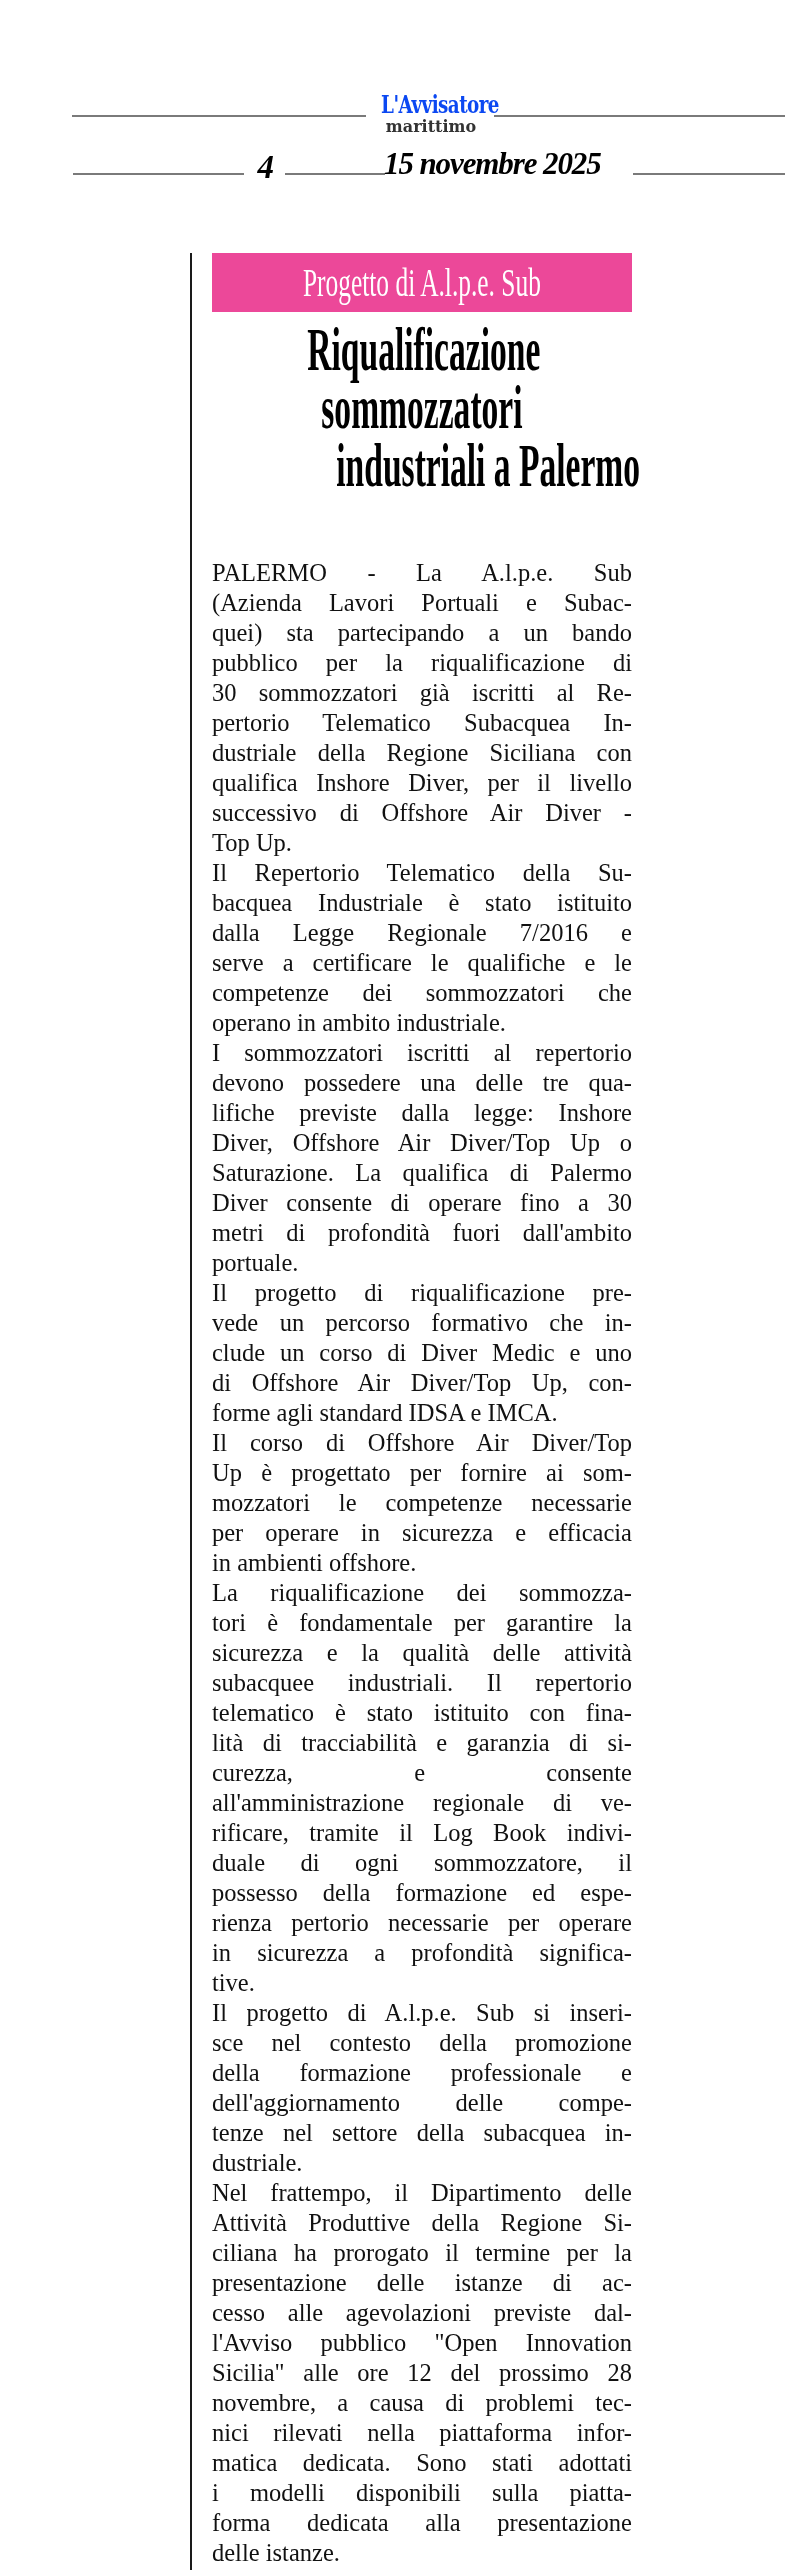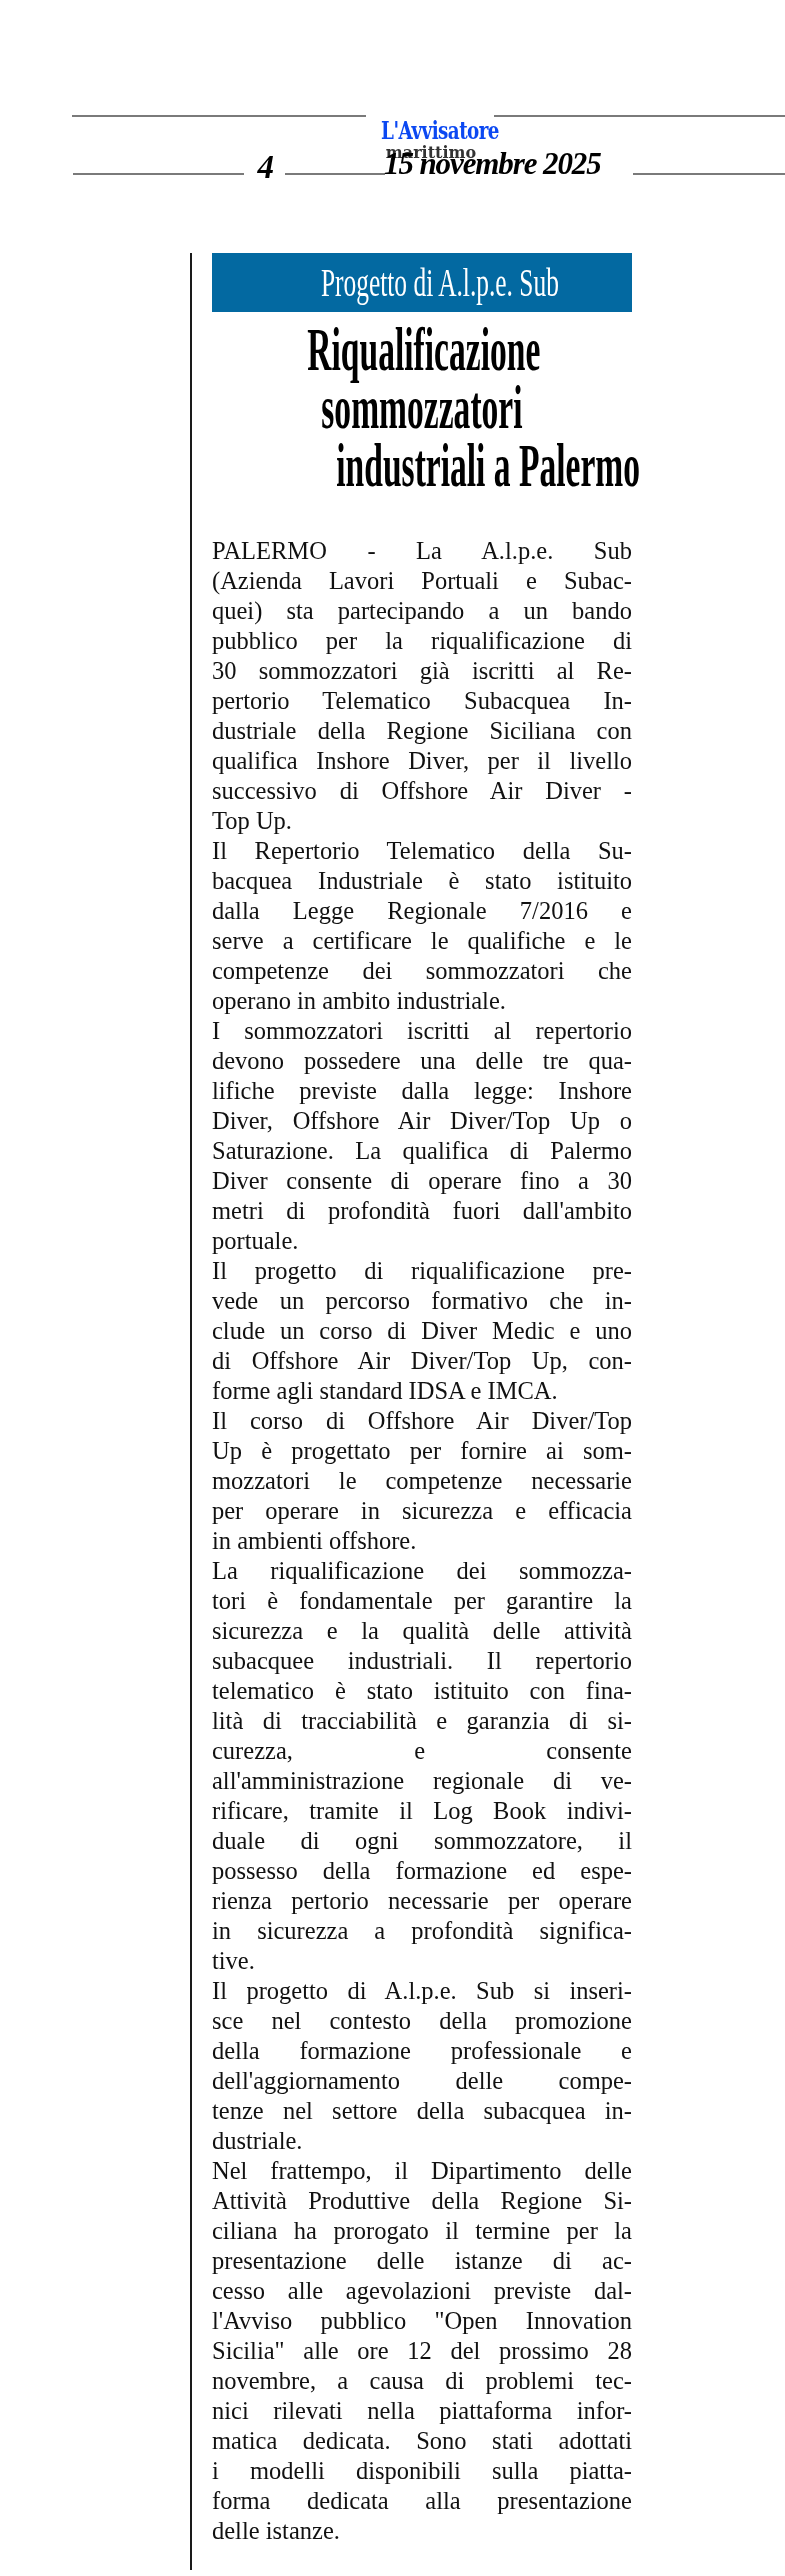--- a/index.html
+++ b/index.html
@@ -1,20 +1,20 @@
 <!DOCTYPE html>
 <html style="font-size:11.4px"><head>
 <meta charset="utf-8">
 <style>
   html, body { margin: 0; padding: 0; background: #ffffff; }
   body { width: 786px; height: 2576px; position: relative; overflow: hidden; }
 
   .rule { position: absolute; height: 2.1px; background: #7a7a7a; }
 
-  #masthead { position: absolute; left: 0; top: 91px; width: 786px; height: 50px; margin-top: 26px; }
+  #masthead { position: absolute; left: 0; top: 91px; width: 786px; height: 50px; }
   #logo {
     position: absolute; left: 367px; top: 1.4px; width: 128px; text-align: center;
     font-family: "DejaVu Serif", serif; font-weight: bold; color: #0b48f2;
     font-size: 23.5px; line-height: 27px; letter-spacing: -0.7px;
     transform: scaleX(0.78); transform-origin: center top;
   }
   #logo-sub {
     position: absolute; left: 367px; top: 30px; width: 128px; text-align: center;
     font-family: "DejaVu Serif", serif; font-weight: bold; color: #333333;
     font-size: 16px; line-height: 11.4px;
@@ -47,21 +47,21 @@
   #headline {
     position: absolute; left: 212px; top: 321px; width: 420px; text-align: center;
   }
   .hl-line {
     display: block; height: 58px; line-height: 58px; white-space: nowrap;
     font-family: "Liberation Serif", serif; font-weight: bold; color: #000;
     font-size: 61px;
   }
   .hl-line span { display: inline-block; transform: scaleX(0.55); transform-origin: center; }
 
-  #article-body { position: absolute; left: 212px; top: 536px; width: 420px; }
+  #article-body { position: absolute; left: 212px; top: 558px; width: 420px; }
   .bl {
     display: block; height: 30px; line-height: 30px; white-space: nowrap;
     font-family: "Liberation Serif", serif; font-size: 24.5px; color: #111;
     text-align: justify; text-align-last: justify; overflow: hidden;
   }
   .bl.last { text-align-last: left; }
 </style>
 </head>
 <body>
 
@@ -74,21 +74,21 @@
 </div>
 
 <div class="rule" style="left:73px; top:173px; width:171px;"></div>
 <div id="page-number">4</div>
 <div class="rule" style="left:285px; top:173px; width:100px;"></div>
 <div id="issue-date">15 novembre 2025</div>
 <div class="rule" style="left:633px; top:173px; width:153px;"></div>
 
 <div id="column-rule"></div>
 
-<div id="kicker" style="background: #0369a1; justify-content: flex-end;">
+<div id="kicker" style="background: #ec4899;">
   <span>Progetto di A.l.p.e. Sub</span>
 </div>
 
 <div id="headline">
   <div class="hl-line"><span>Riqualificazione</span></div>
   <div class="hl-line"><span>sommozzatori</span></div>
   <div class="hl-line"><span>industriali a Palermo</span></div>
 </div>
 
 <div id="article-body">

